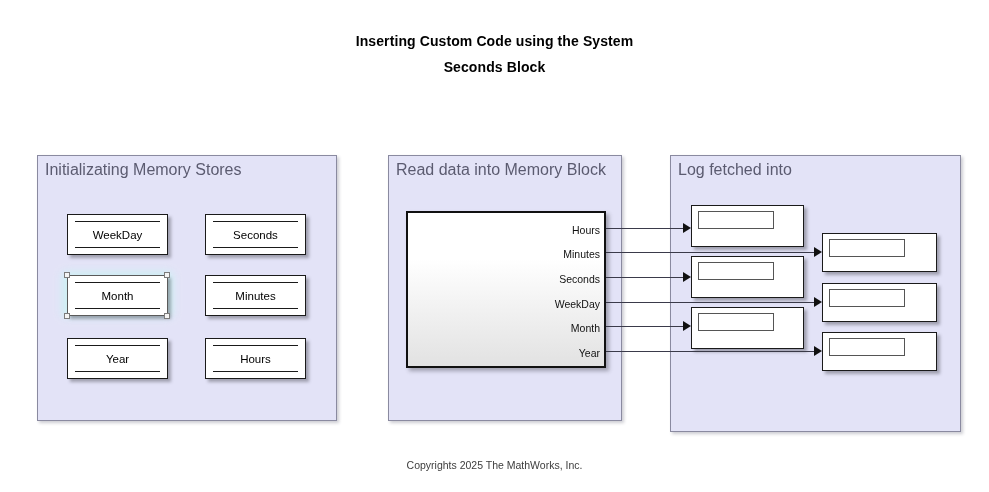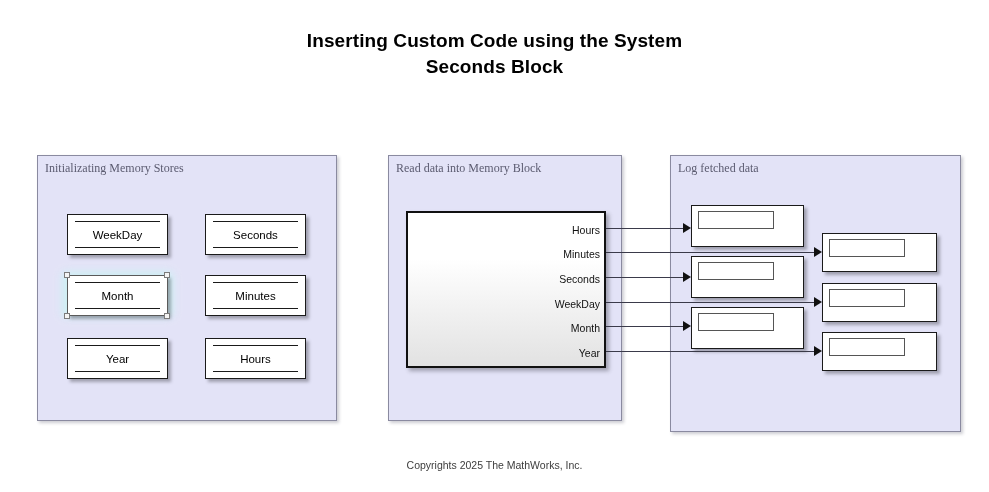--- a/index.html
+++ b/index.html
@@ -18,21 +18,21 @@
     overflow: hidden;
   }
 
   
   #title {
     position: absolute;
     left: 0;
     top: 28px;
     width: 989px;
     text-align: center;
-    font-size: 19px;
+    font-size: 14px;
     font-weight: bold;
     color: #000000;
     line-height: 26px;
     letter-spacing: 0.1px;
   }
   #title .ln { display: block; }
 
   
   #footer {
     position: absolute;
@@ -49,24 +49,23 @@
     position: absolute;
     background: #e3e3f7;
     border: 1px solid #8a8aa0;
     box-sizing: border-box;
     box-shadow: 2px 2px 3px rgba(90,90,110,0.30);
   }
   .panel-title {
     position: absolute;
     left: 7px;
     top: 5px;
-    font-size: 12px;
+    font-size: 16px;
     color: #5b5b70;
     white-space: nowrap;
-    font-family: Liberation Serif, serif;
   }
 
   
   .dsm {
     position: absolute;
     background: #ffffff;
     border: 1.6px solid #1a1a1a;
     box-sizing: border-box;
     box-shadow: 3px 3px 3px rgba(60,60,70,0.40);
   }
@@ -225,21 +224,21 @@
   <div class="bigblock" style="left:406px; top:211px; width:200px; height:157px;">
     <div class="portlbl" style="top:17px;">Hours</div>
     <div class="portlbl" style="top:41px;">Minutes</div>
     <div class="portlbl" style="top:66px;">Seconds</div>
     <div class="portlbl" style="top:91px;">WeekDay</div>
     <div class="portlbl" style="top:115px;">Month</div>
     <div class="portlbl" style="top:140px;">Year</div>
   </div>
 
   <div class="panel" style="left:670px; top:155px; width:291px; height:277px;">
-    <div class="panel-title">Log fetched data</div>
+    <div class="panel-title">Log fetched into</div>
   </div>
 
   <div class="sig" style="left:606px; top:228px; width:78px;"></div>
   <div class="arrow" style="left:683px; top:228px;"></div>
 
   <div class="sig" style="left:606px; top:252px; width:209px;"></div>
   <div class="arrow" style="left:814px; top:252px;"></div>
 
   <div class="sig" style="left:606px; top:277px; width:78px;"></div>
   <div class="arrow" style="left:683px; top:277px;"></div>

